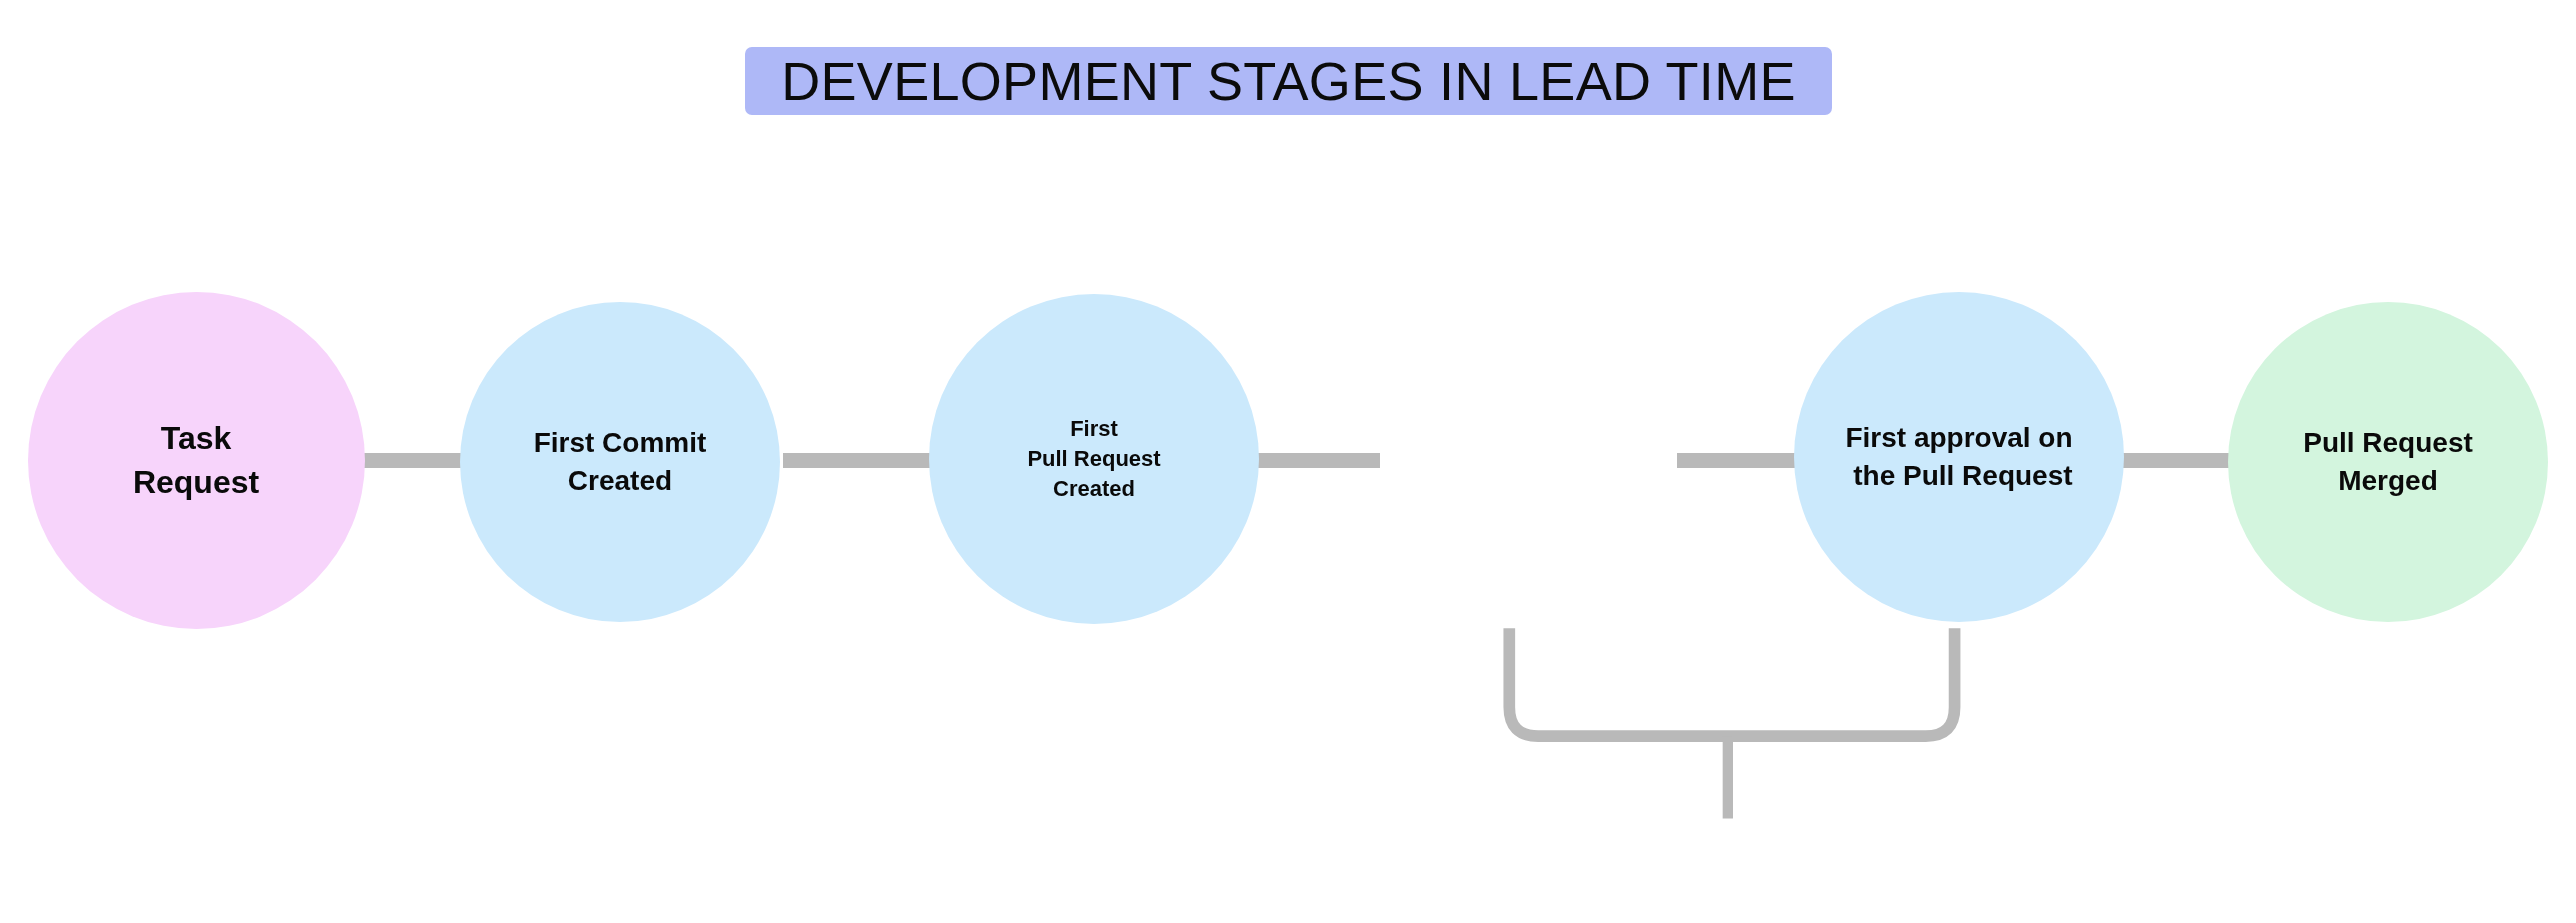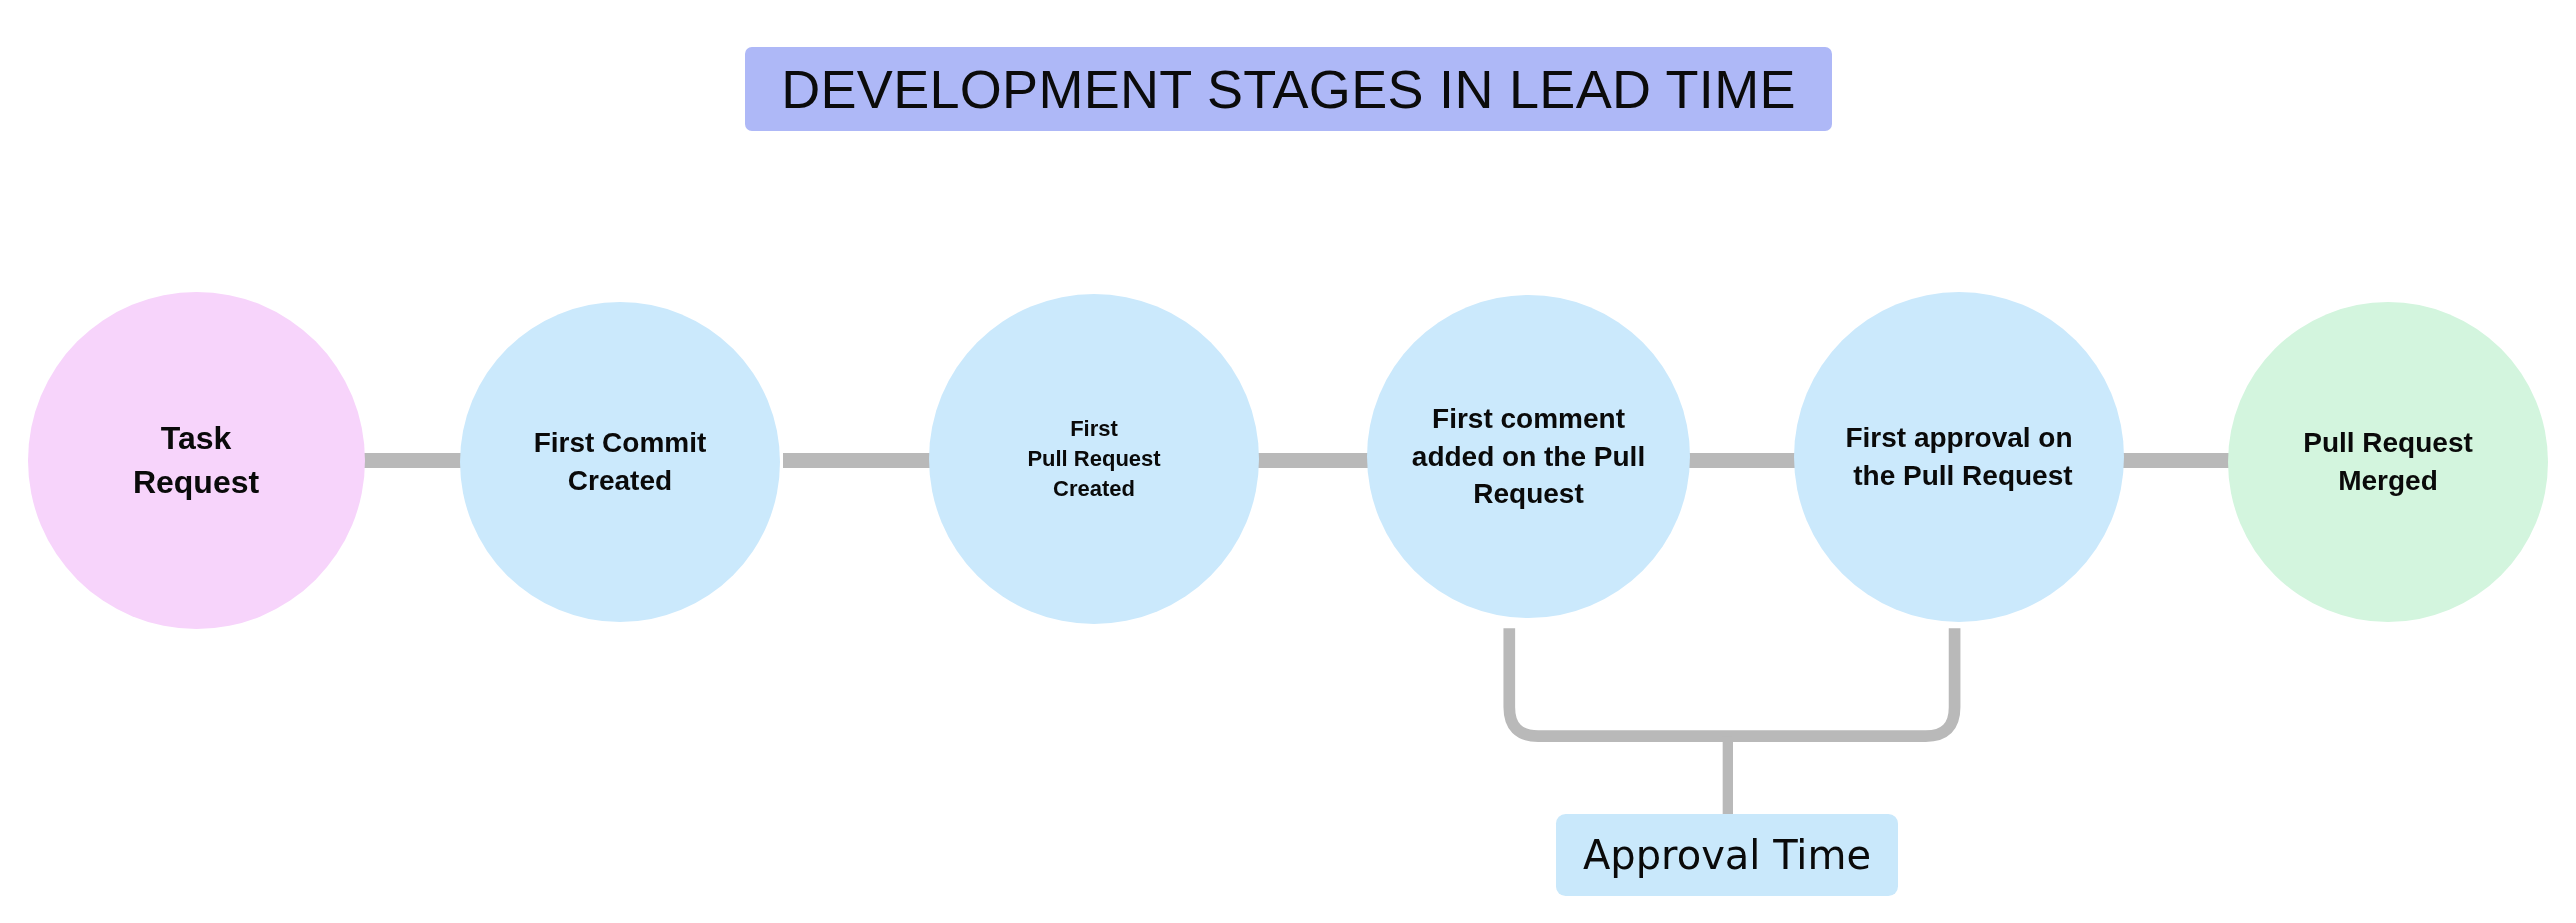--- a/index.html
+++ b/index.html
@@ -21,21 +21,21 @@
     width: 2576px;
     height: 923px;
   }
 
   
   .title-banner {
     position: absolute;
     left: 745px;
     top: 47px;
     width: 1087px;
-    height: 84px;
+    height: 68px;
     background: #aeb8f7;
     border-radius: 6.9px;
     display: flex;
     align-items: center;
     justify-content: center;
     box-sizing: border-box;
   }
   .title-text {
     font-family: "Liberation Sans", sans-serif;
     font-size: 54px;
@@ -139,37 +139,29 @@
   </div>
   <div class="node node-1">
     <span class="node-label">First Commit
 Created</span>
   </div>
   <div class="node node-2">
     <span class="node-label">First
 Pull Request
 Created</span>
   </div>
-  <div class="node node-3">
-    <span class="node-label">First comment
-added on the Pull
-Request</span>
-  </div>
   <div class="node node-4">
     <span class="node-label">First approval on
 the Pull Request</span>
   </div>
   <div class="node node-5">
     <span class="node-label">Pull Request
 Merged</span>
   </div>
 
   <svg class="bracket-svg" viewBox="0 0 780 300" preserveAspectRatio="none" xmlns="http://www.w3.org/2000/svg">
     <path d="M 47 15 L 47 130 Q 47 172 89 172 L 653 172 Q 695 172 695 130 L 695 15" fill="none" stroke="#b9b9b9" stroke-width="17" stroke-linecap="butt"></path>
     <line x1="365" y1="172" x2="365" y2="292" stroke="#b9b9b9" stroke-width="15"></line>
   </svg>
 
-  <div class="annot-box">
-    <span class="annot-text">Approval Time</span>
-  </div>
 
 </div>
 
 
 </body></html>

